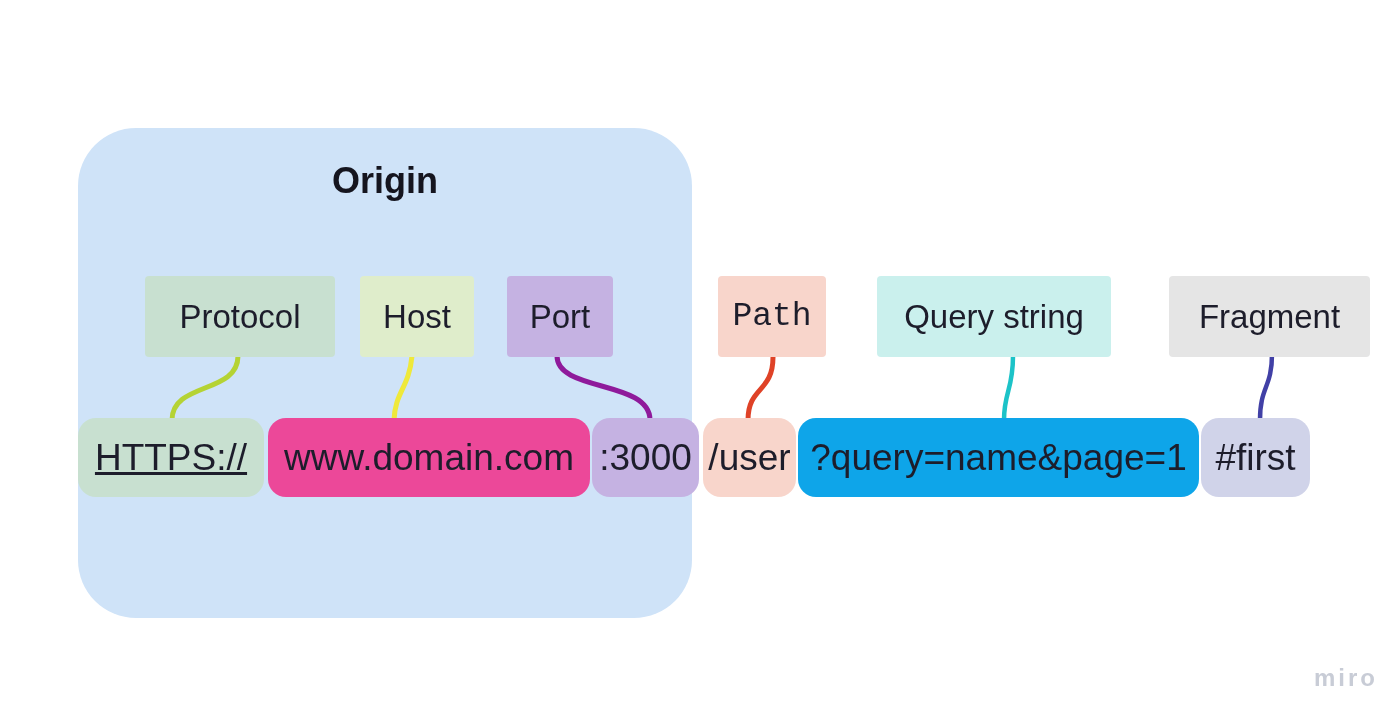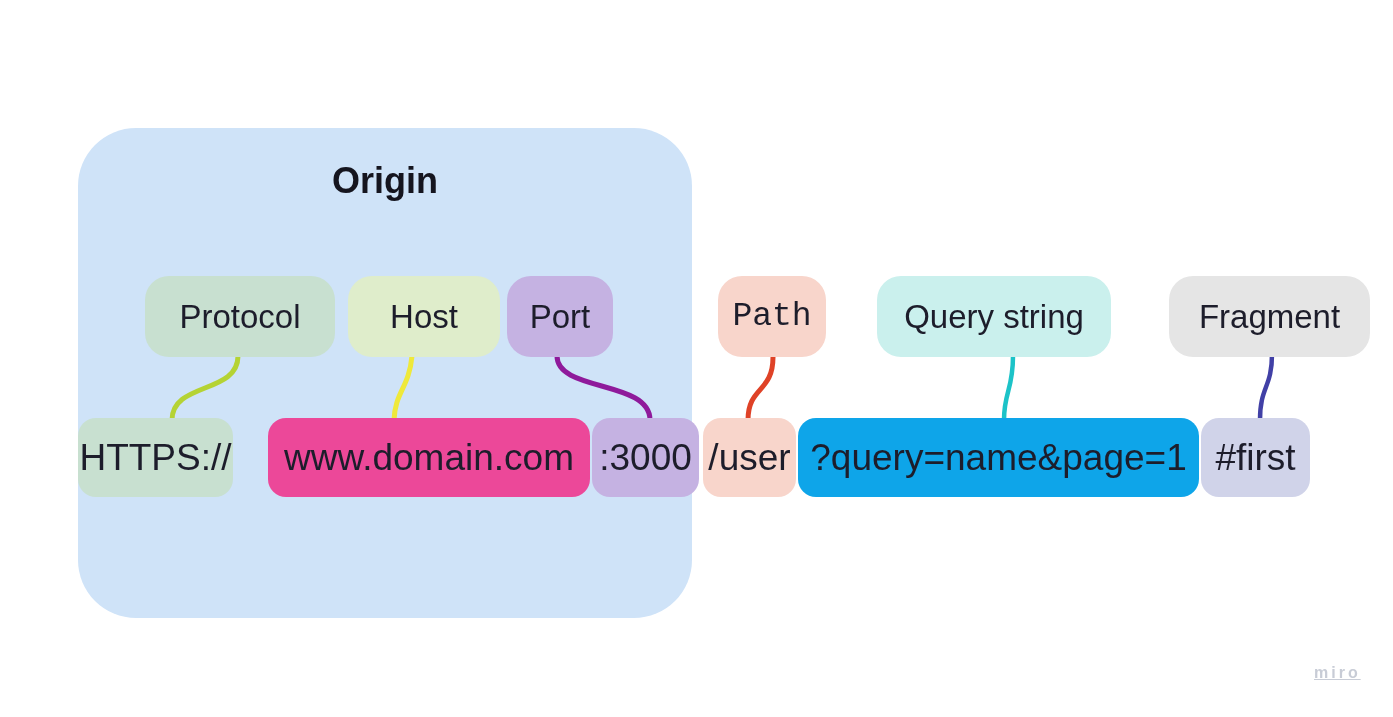--- a/index.html
+++ b/index.html
@@ -35,52 +35,51 @@
   .node {
     position: absolute;
     display: flex;
     align-items: center;
     justify-content: center;
     color: #1d1d2b;
     white-space: nowrap;
   }
 
   
-  .lbl { top: 276px; height: 81px; border-radius: 24px; font-size: 33px; }
+  .lbl { top: 276px; height: 81px; border-radius: 4px; font-size: 33px; }
   .lbl-protocol { left: 145px; width: 190px; }
-  .lbl-host     { left: 348px; width: 152px; justify-content: center; }
+  .lbl-host     { left: 360px; width: 114px; justify-content: center; }
   .lbl-port     { left: 507px; width: 106px; }
   .lbl-path     { left: 718px; width: 108px; font-family: Liberation Mono, monospace; }
   .lbl-query    { left: 877px; width: 234px; }
   .lbl-fragment { left: 1169px; width: 201px; }
 
   
   .seg { top: 418px; height: 79px; border-radius: 18px; font-size: 37px; }
-  .seg-protocol { left: 78px;  width: 155px; }
+  .seg-protocol { left: 78px;  width: 186px; text-decoration: underline; }
   .seg-host     { left: 268px; width: 322px; }
   .seg-port     { left: 592px; width: 107px; }
   .seg-path     { left: 703px; width: 93px; }
   .seg-query    { left: 798px; width: 401px; }
   .seg-fragment { left: 1201px; width: 109px; }
 
   .connector-layer {
     position: absolute;
     left: 0; top: 0;
     width: 1393px; height: 717px;
     pointer-events: none;
   }
   .connector-layer path { pointer-events: stroke; }
 
   .watermark {
     position: absolute;
     left: 1314px; top: 664px;
-    font-size: 16px;
+    font-size: 24px;
     font-weight: 600;
     letter-spacing: 3px;
-    text-decoration: underline;
   }
 </style>
 </head>
 <body>
 
 <div class="stage">
 
   <div class="origin-box" style="background-color: rgb(207, 227, 248);"></div>
   <div class="origin-title">Origin</div>
 

